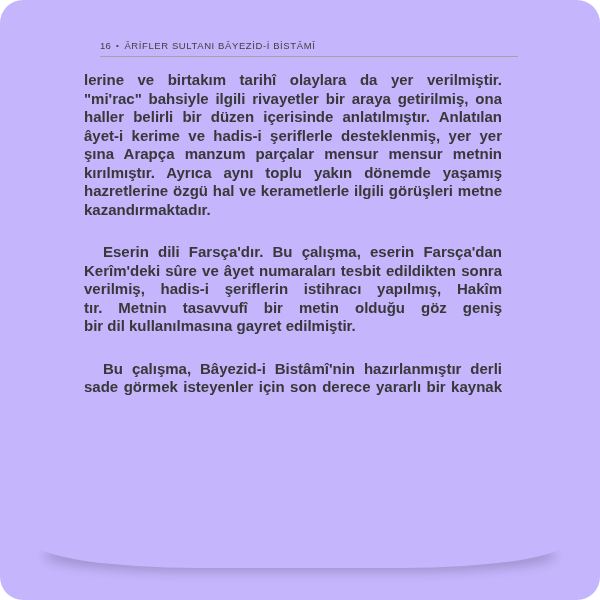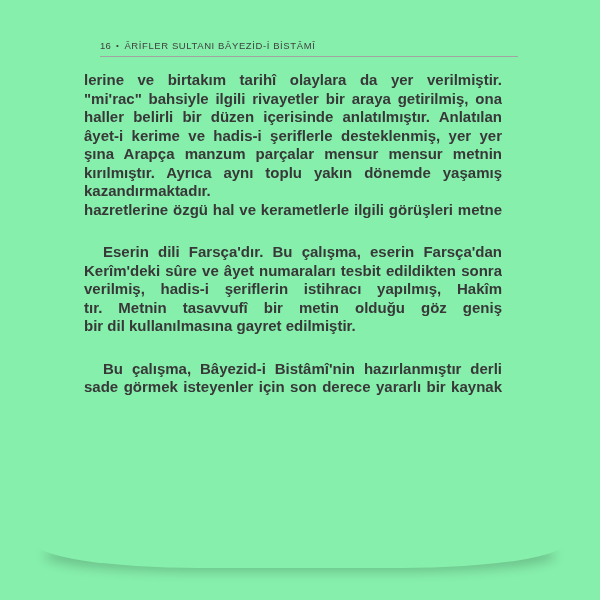--- a/index.html
+++ b/index.html
@@ -10,21 +10,22 @@
   body {
     width: 600px;
     height: 600px;
     position: relative;
     font-family: "Liberation Sans", sans-serif;
     overflow: hidden;
   }
   .page {
     position: absolute;
     inset: 0;
-    background: #86efac;
+    background: #c4b5fd;
+    border-radius: 23px;
   }
   
   .running-head {
     position: absolute;
     left: 100px;
     top: 40px;
     width: 418px;
     font-size: 9.5px;
     color: #3f3f3f;
     letter-spacing: 0.6px;
@@ -97,22 +98,22 @@
 
   <div class="body-text">
 
   <div class="para">
         <div class="line">lerine ve birtakım tarihî olaylara da yer verilmiştir. Bâyezid-i Bistâmî'nin</div>
         <div class="line">"mi'rac" bahsiyle ilgili rivayetler bir araya getirilmiş, ona ait sözler ve</div>
         <div class="line">haller belirli bir düzen içerisinde anlatılmıştır. Anlatılan keramet ve haller</div>
         <div class="line">âyet-i kerime ve hadis-i şeriflerle desteklenmiş, yer yer konunun akı-</div>
         <div class="line">şına Arapça manzum parçalar mensur mensur metnin yeknesaklığı</div>
         <div class="line">kırılmıştır. Ayrıca aynı toplu yakın dönemde yaşamış sûfîlerin Bayezid</div>
+        <div class="line">hazretlerine özgü hal ve kerametlerle ilgili görüşleri metne ayrı bir önem</div>
         <div class="line para-end">kazandırmaktadır.</div>
-        <div class="line">hazretlerine özgü hal ve kerametlerle ilgili görüşleri metne ayrı bir önem</div>
       </div>
       <div class="para">
         <div class="line first-indent">Eserin dili Farsça'dır. Bu çalışma, eserin Farsça'dan Türkçe'ye</div>
         <div class="line">Kerîm'deki sûre ve âyet numaraları tesbit edildikten sonra anlamları</div>
         <div class="line">verilmiş, hadis-i şeriflerin istihracı yapılmış, Hakîm Senâî'den Sa'dî-i</div>
         <div class="line">tır. Metnin tasavvufî bir metin olduğu göz geniş bulundurularak bazı</div>
         <div class="line para-end">bir dil kullanılmasına gayret edilmiştir.</div>
       </div>
       <div class="para">
         <div class="line first-indent">Bu çalışma, Bâyezid-i Bistâmî'nin hazırlanmıştır derli toplu bir şe-</div>

